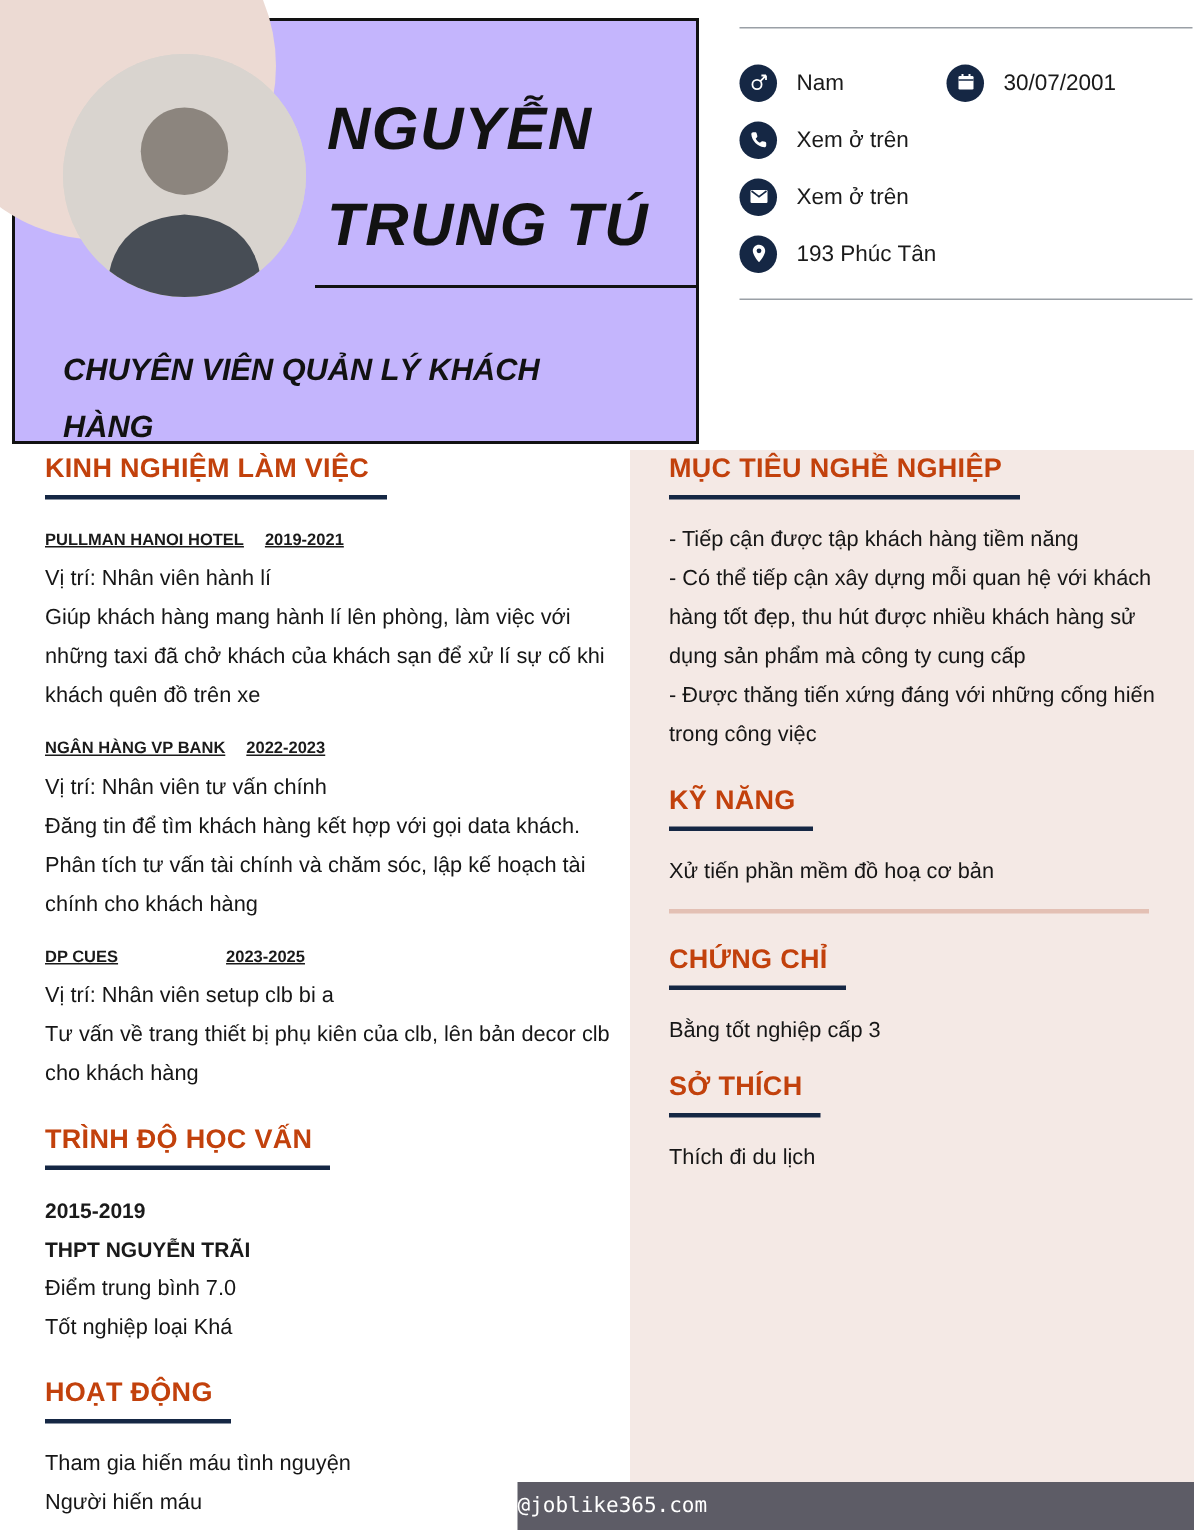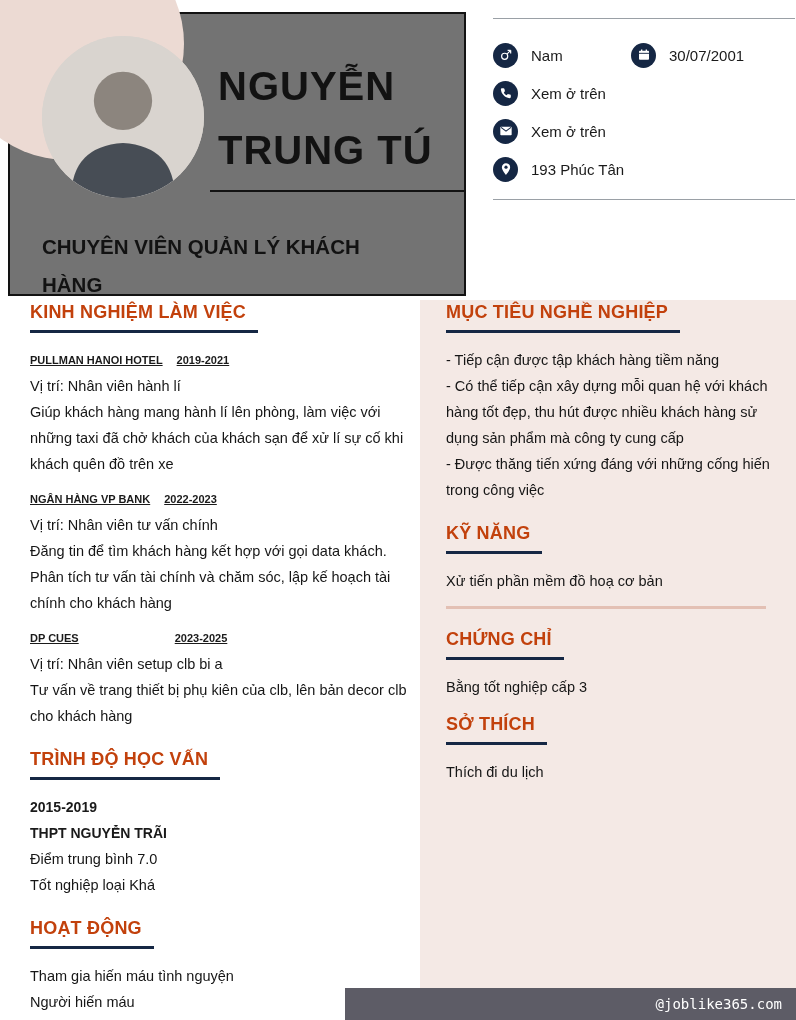--- a/index.html
+++ b/index.html
@@ -10,21 +10,21 @@
     background:#fff; overflow:hidden;
   }
   
   .deco-circle{
     position:absolute; left:-48px; top:-72px; width:232px; height:232px;
     border-radius:50%; background:var(--deco,#ecdad3); z-index:2;
   }
   
   .header-box{
     position:absolute; left:8px; top:12px; width:458px; height:284px;
-    background:#737373; border:2px solid #121212; z-index:1;
+    background:#c4b5fd; border:2px solid #121212; z-index:1;font-style:italic;
   }
   .name-block{
     position:absolute; left:208px; top:40px; font-weight:bold;
     font-size:40px; line-height:64px; letter-spacing:1px; color:#121212;
   }
   .name-divider{
     position:absolute; left:200px; right:0; top:176px; height:2px; background:#121212;
   }
   .job-title{
     position:absolute; left:32px; top:202px; width:352px;
@@ -59,29 +59,29 @@
   h2.sec{
     display:inline-block; font-size:18px; letter-spacing:.2px; color:#c2410c;
     border-bottom:3px solid var(--accent,#152744);
     padding:0 12px 7px 0; margin:0 0 14px 0;
   }
   .sec-gap{ margin-top:20px; }
   .body-txt{ font-size:14.5px; line-height:26px; color:#161616; }
   .xp{ margin-bottom:9px; }
   .xp-head{ font-size:11px; font-weight:bold; line-height:26px; display:flex;text-decoration:underline; }
   .xp-period{ margin-left:14px; }
-  .xp:nth-of-type(3) .xp-period{ margin-left:96px; }
+  .xp:nth-of-type(3) .xp-period{ margin-left:72px; }
   .bold-line{ font-size:14px; font-weight:bold; line-height:26px; }
   .skill-bar{
     height:3px; background:var(--skillbar,#e3c0b4); margin:12px 0 6px 0; width:320px;
   }
   .footer-bar{
     position:absolute; left:345px; top:988px; width:451px; height:32px;
     background:var(--footer,#5d5c66); z-index:4;
-    display:flex; align-items:center; justify-content:flex-end; padding-right:14px;
+    display:flex; align-items:center; padding-right:28px;
   }
   .footer-bar span{
     font-family:"DejaVu Sans Mono",monospace; font-size:14px; color:#ffffff;
   }
 </style>
 </head>
 <body>
 
 <div class="page">
 

